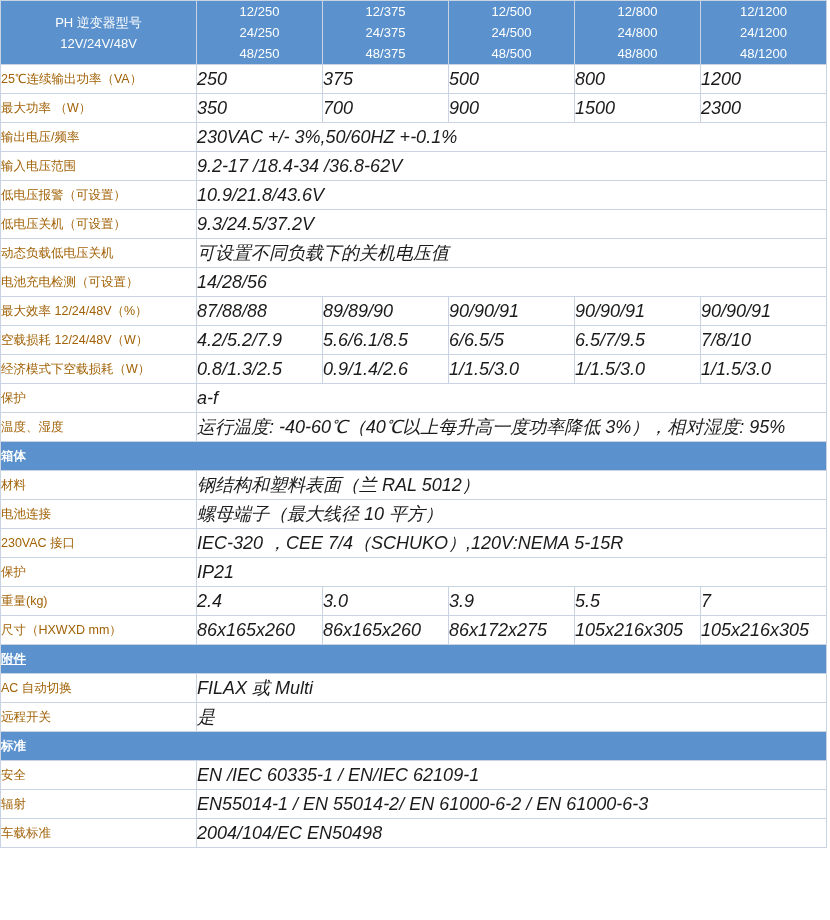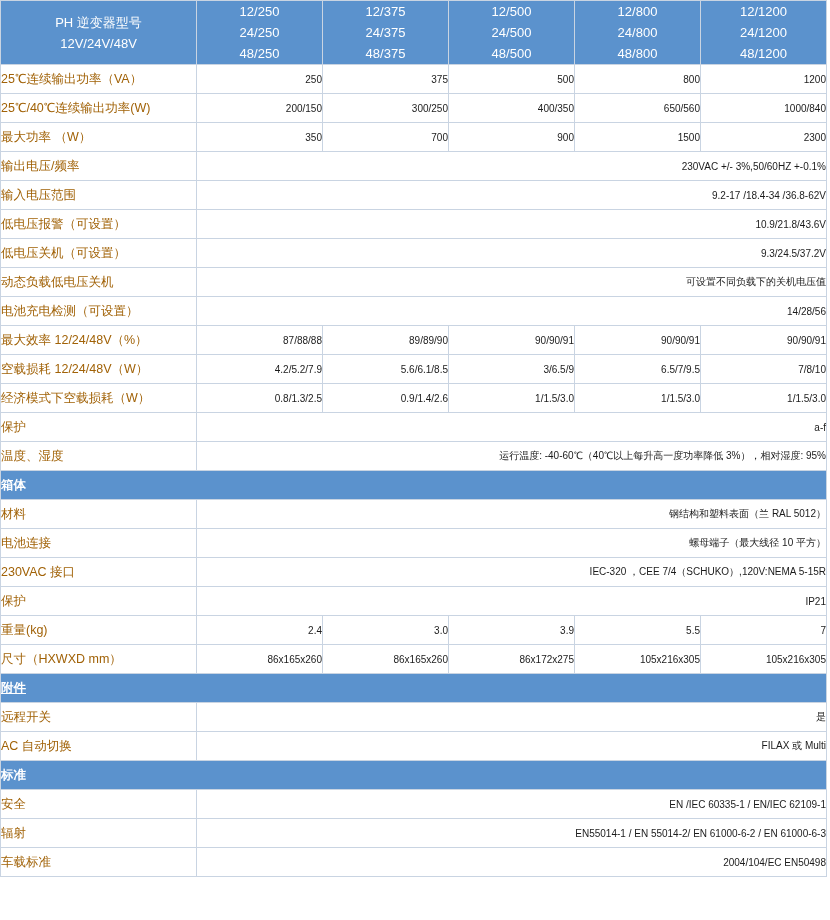--- a/index.html
+++ b/index.html
@@ -47,23 +47,24 @@
   .col-v {
     width: 126px;
   }
   td.label {
     padding-left: 8px;
     text-align: left;
     font-size: 12.5px;
     color: #a16207;
   }
   td.val {
-    text-align: right;
-    font-size: 10px;
+    text-align: left;
+    font-size: 18px;
     color: #1b1b1b;
+    font-style: italic;
   }
   td.section {
     background: #5b92cd;
     color: #ffffff;
     text-align: left;
     padding-left: 8px;
     font-weight: bold;
     border: 1px solid #5b92cd;
     height: 26px;
     margin-left: 20px;
@@ -147,28 +148,20 @@
       </tr>
       <tr>
         <td class="label">25℃连续输出功率（VA）</td>
         <td class="val">250</td>
         <td class="val">375</td>
         <td class="val">500</td>
         <td class="val">800</td>
         <td class="val">1200</td>
       </tr>
       <tr>
-        <td class="label">25℃/40℃连续输出功率(W)</td>
-        <td class="val">200/150</td>
-        <td class="val">300/250</td>
-        <td class="val">400/350</td>
-        <td class="val">650/560</td>
-        <td class="val">1000/840</td>
-      </tr>
-      <tr>
         <td class="label">最大功率 （W）</td>
         <td class="val">350</td>
         <td class="val">700</td>
         <td class="val">900</td>
         <td class="val">1500</td>
         <td class="val">2300</td>
       </tr>
       <tr>
         <td class="label">输出电压/频率</td>
         <td class="val" colspan="5">230VAC +/- 3%,50/60HZ +-0.1%</td>
@@ -198,21 +191,21 @@
         <td class="val">87/88/88</td>
         <td class="val">89/89/90</td>
         <td class="val">90/90/91</td>
         <td class="val">90/90/91</td>
         <td class="val">90/90/91</td>
       </tr>
       <tr>
         <td class="label">空载损耗 12/24/48V（W）</td>
         <td class="val">4.2/5.2/7.9</td>
         <td class="val">5.6/6.1/8.5</td>
-        <td class="val">3/6.5/9</td>
+        <td class="val">6/6.5/5</td>
         <td class="val">6.5/7/9.5</td>
         <td class="val">7/8/10</td>
       </tr>
       <tr>
         <td class="label">经济模式下空载损耗（W）</td>
         <td class="val">0.8/1.3/2.5</td>
         <td class="val">0.9/1.4/2.6</td>
         <td class="val">1/1.5/3.0</td>
         <td class="val">1/1.5/3.0</td>
         <td class="val">1/1.5/3.0</td>
@@ -257,26 +250,26 @@
         <td class="val">86x165x260</td>
         <td class="val">86x165x260</td>
         <td class="val">86x172x275</td>
         <td class="val">105x216x305</td>
         <td class="val">105x216x305</td>
       </tr>
       <tr>
         <td class="section-center" colspan="6">附件</td>
       </tr>
       <tr>
+        <td class="label">AC 自动切换</td>
+        <td class="val" colspan="5">FILAX 或 Multi</td>
+      </tr>
+      <tr>
         <td class="label">远程开关</td>
         <td class="val" colspan="5">是</td>
-      </tr>
-      <tr>
-        <td class="label">AC 自动切换</td>
-        <td class="val" colspan="5">FILAX 或 Multi</td>
       </tr>
       <tr>
         <td class="section" colspan="6">标准</td>
       </tr>
       <tr>
         <td class="label">安全</td>
         <td class="val" colspan="5">EN /IEC 60335-1 / EN/IEC 62109-1</td>
       </tr>
       <tr>
         <td class="label">辐射</td>

